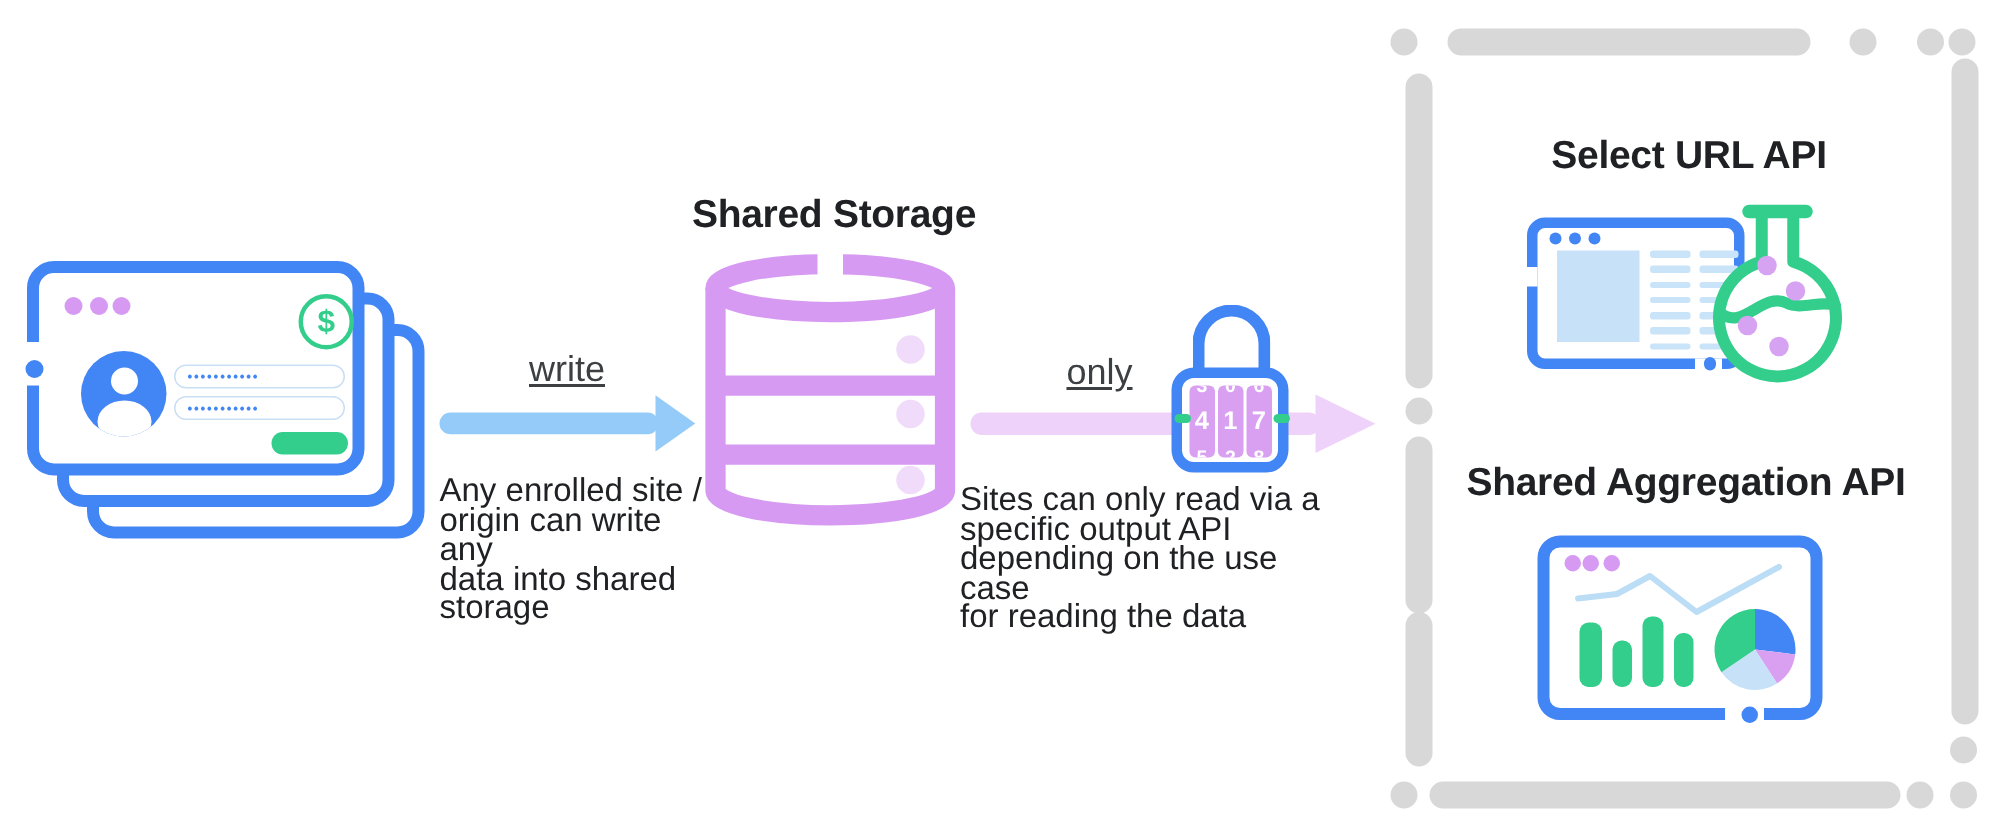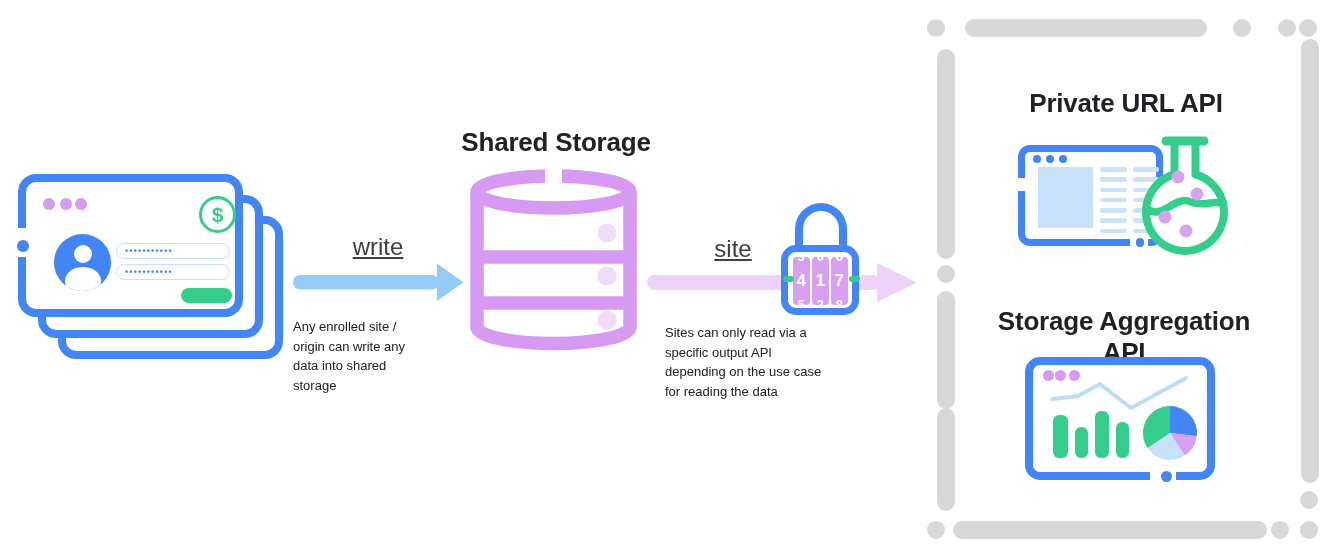--- a/index.html
+++ b/index.html
@@ -21,21 +21,21 @@
   .avatar .body{position:absolute;left:10.5px;top:33px;width:36px;height:28px;border-radius:50%;background:#fff;}
   .pwd{position:absolute;left:90px;width:114px;height:16px;border:1.5px solid #C9DFF5;border-radius:9px;
        box-sizing:border-box;background:#fff;display:flex;align-items:center;padding-left:8px;
        color:#4285F4;font-weight:700;font-size:9px;letter-spacing:1.2px;overflow:hidden;}
   .login-btn{position:absolute;left:155px;top:106px;width:51px;height:15px;border-radius:8px;background:#33CE8B;}
   .notch-gap{position:absolute;left:-8.5px;top:45.5px;width:8.5px;height:29px;background:#fff;}
   .notch-dot{position:absolute;left:-9.5px;top:57.5px;width:12px;height:12px;border-radius:50%;background:#4285F4;}
 
   
   .flow-label{position:absolute;font-size:24px;color:#3C4043;text-align:center;text-decoration:underline;}
-  .caption{position:absolute;font-size:13px;line-height:19.5px;color:#202124;white-space:pre-line;}
+  .caption{position:absolute;font-size:22px;line-height:19.5px;color:#202124;white-space:pre-line;}
   .big-title{position:absolute;font-size:26px;font-weight:700;color:#202124;text-align:center;letter-spacing:-0.2px;}
 
   
   .lock{position:absolute;left:770px;top:195px;width:100px;height:130px;z-index:2;}
   .shackle{position:absolute;left:25px;top:8px;width:52px;height:47px;box-sizing:border-box;
            border:8px solid #4285F4;border-bottom:none;border-radius:26px 26px 0 0;}
   .lock-body{position:absolute;left:11px;top:50px;width:78px;height:70px;box-sizing:border-box;
              border:7.5px solid #4285F4;border-radius:15px;background:#fff;}
   .dials{position:absolute;left:23px;top:62px;width:55px;height:48px;display:flex;gap:2.5px;z-index:3;}
   .dial{position:relative;width:16.5px;height:48px;background:#D9A0F2;border-radius:4px;overflow:hidden;
@@ -142,22 +142,22 @@
   </div>
 
   <div class="big-title" style="left:446px;top:127px;width:220px;z-index:1;text-align:center;">Shared Storage</div>
 
   <div class="flow-label" style="left:330px;top:233px;width:96px;z-index:1;">write</div>
   <div class="caption" style="left:293px;top:317px;width:185px;z-index:1;">Any enrolled site /
 origin can write any
 data into shared
 storage</div>
 
-  <div class="flow-label" style="left:685px;top:235px;width:96px;z-index:1;">site</div>
-  <div class="caption" style="left:665px;top:323px;width:245px;z-index:1;">Sites can only read via a
+  <div class="flow-label" style="left:685px;top:235px;width:96px;z-index:1;">only</div>
+  <div class="caption" style="left:640px;top:323px;width:245px;z-index:1;">Sites can only read via a
 specific output API
 depending on the use case
 for reading the data</div>
 
   <div class="lock">
     <div class="shackle"></div>
     <div class="lock-body"></div>
     <div class="dials">
       <div class="dial">
         <div class="d-top">3</div>
@@ -172,21 +172,21 @@
       <div class="dial">
         <div class="d-top">6</div>
         <div class="d-mid">7</div>
         <div class="d-bot">8</div>
       </div>
     </div>
     <div class="lock-dash" style="left:13px;"></div>
     <div class="lock-dash" style="left:79px;"></div>
   </div>
 
-  <div class="big-title" style="left:1001px;top:88px;width:250px;z-index:1;">Private URL API</div>
+  <div class="big-title" style="left:1001px;top:88px;width:250px;z-index:1;">Select URL API</div>
 
   <div class="mini-win">
     <div class="mini-dot" style="left:8px;"></div>
     <div class="mini-dot" style="left:21px;"></div>
     <div class="mini-dot" style="left:34px;"></div>
     <div class="mini-rect"></div>
     <div class="line-col" style="left:75px;width:27px;">
       <i></i>
         <i></i>
         <i></i>
@@ -212,21 +212,21 @@
   <svg class="flask-svg" width="110" height="130" viewBox="0 0 110 130">
     <path d="M 39.5 14 L 39.5 44.4 A 39 39 0 1 0 60.5 44.4 L 60.5 14" fill="#ffffff" stroke="#33CE8B" stroke-width="8" stroke-linecap="round" stroke-linejoin="round"></path>
     <path d="M 31 11 L 69 11" stroke="#33CE8B" stroke-width="9" stroke-linecap="round" fill="none"></path>
     <path d="M 11.5 78 C 26 92 40 64 56 72 C 66 77 78 70 88.5 73.5" fill="none" stroke="#33CE8B" stroke-width="7.5" stroke-linecap="round"></path>
     <circle cx="43" cy="47" r="6.5" fill="#D6A3F2"></circle>
     <circle cx="62" cy="64" r="6.5" fill="#D6A3F2"></circle>
     <circle cx="30" cy="87" r="6.5" fill="#D6A3F2"></circle>
     <circle cx="51" cy="101" r="6.5" fill="#D6A3F2"></circle>
   </svg>
 
-  <div class="big-title" style="left:974px;top:306px;width:300px;z-index:1;">Storage Aggregation API</div>
+  <div class="big-title" style="left:974px;top:306px;width:300px;z-index:1;">Shared Aggregation API</div>
 
   <div class="dash-win">
     <div class="pa-dot" style="left:9.5px;"></div>
     <div class="pa-dot" style="left:22px;"></div>
     <div class="pa-dot" style="left:35.5px;"></div>
     <svg class="abs" style="left:0;top:0;" width="174" height="107" viewBox="0 0 174 107">
       <polyline points="19,34 45,31 67,19 98,43 153,13" fill="none" stroke="#BBDDF6" stroke-width="4" stroke-linecap="round" stroke-linejoin="round"></polyline>
       <g fill="#33CE8B">
         <rect x="20" y="50" width="15" height="43" rx="6"></rect>
         <rect x="42" y="62" width="13" height="31" rx="6"></rect>

